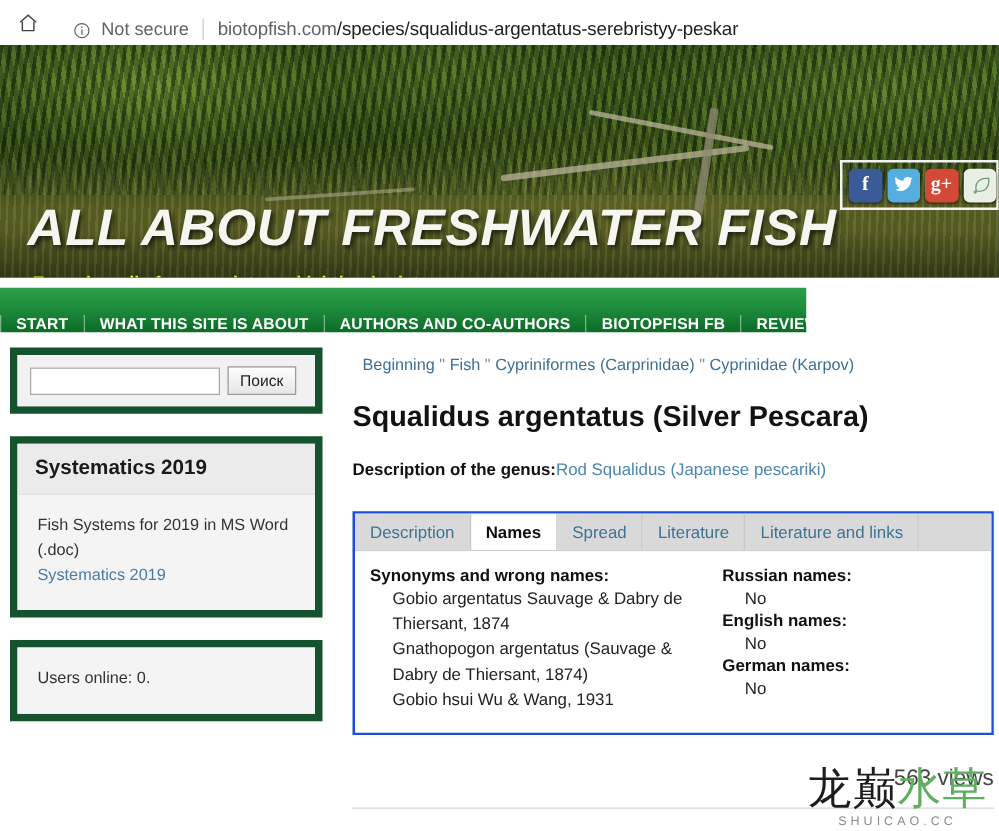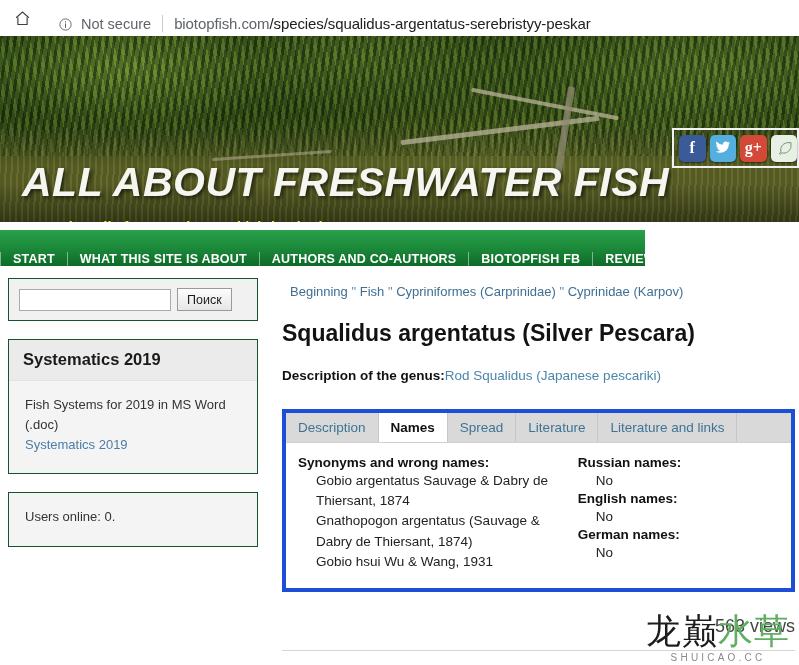--- a/index.html
+++ b/index.html
@@ -142,21 +142,21 @@
     width: 799px; height: 399px;
     background: #ffffff;
   }
 
   
   .sidebar {
     position: absolute; left: 8px; top: 12px;
     width: 250px;
   }
   .widget {
-    border: 1px solid #14532d;
+    border: 6px solid #14532d;
     background: #f4f4f4;
     margin-bottom: 18px;
   }
   .search-widget {
     padding: 9px 10px;
     background: #f1f1f1;
     display: flex; align-items: center; gap: 6px;
   }
   .search-input {
     width: 152px; height: 22px;
@@ -212,21 +212,21 @@
   }
   .genus-line {
     padding: 20px 4px 0 4px;
     font-size: 13.5px; color: #111;
   }
   .genus-label { font-weight: bold; }
   .genus-link { color: #4a86ad; text-decoration: none; cursor: pointer; }
 
   .tabs-wrap {
     margin: 26px 4px 0 4px;
-    border: 4px solid #1d4ed8;
+    border: 2px solid #1d4ed8;
     background: #ffffff;
   }
   .tabs {
     display: flex;
     background: #d9d9d9;
     border-bottom: 1px solid #cfcfcf;
     height: 30px;
   }
   .tab {
     display: flex; align-items: center;

